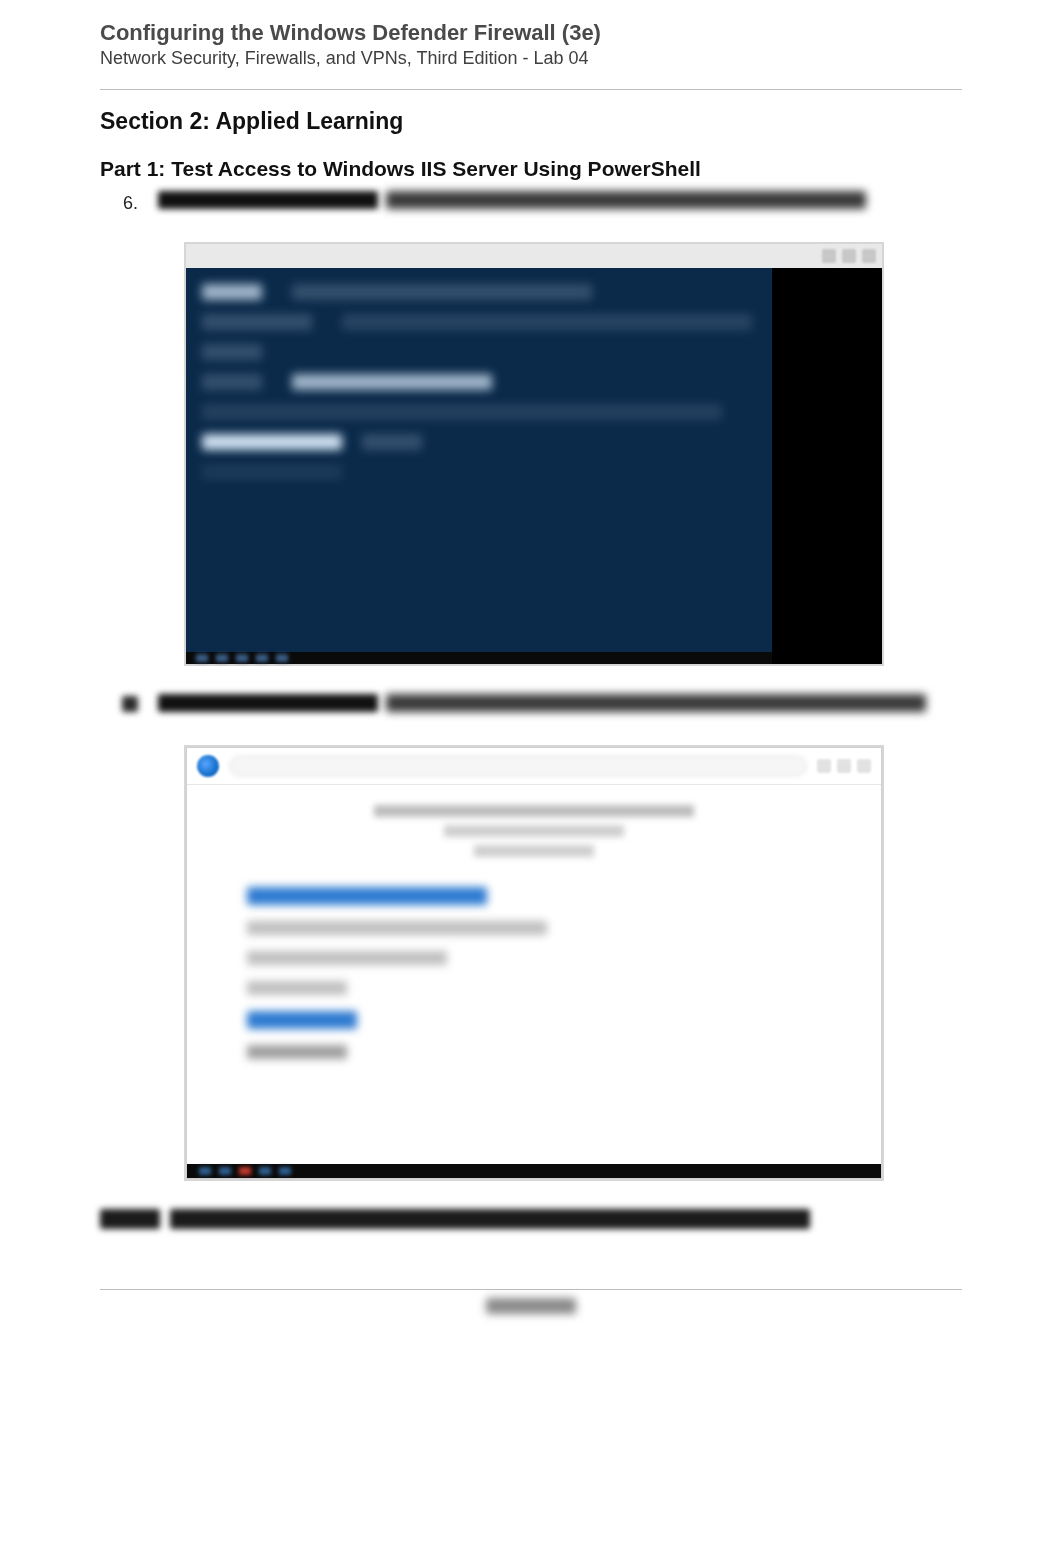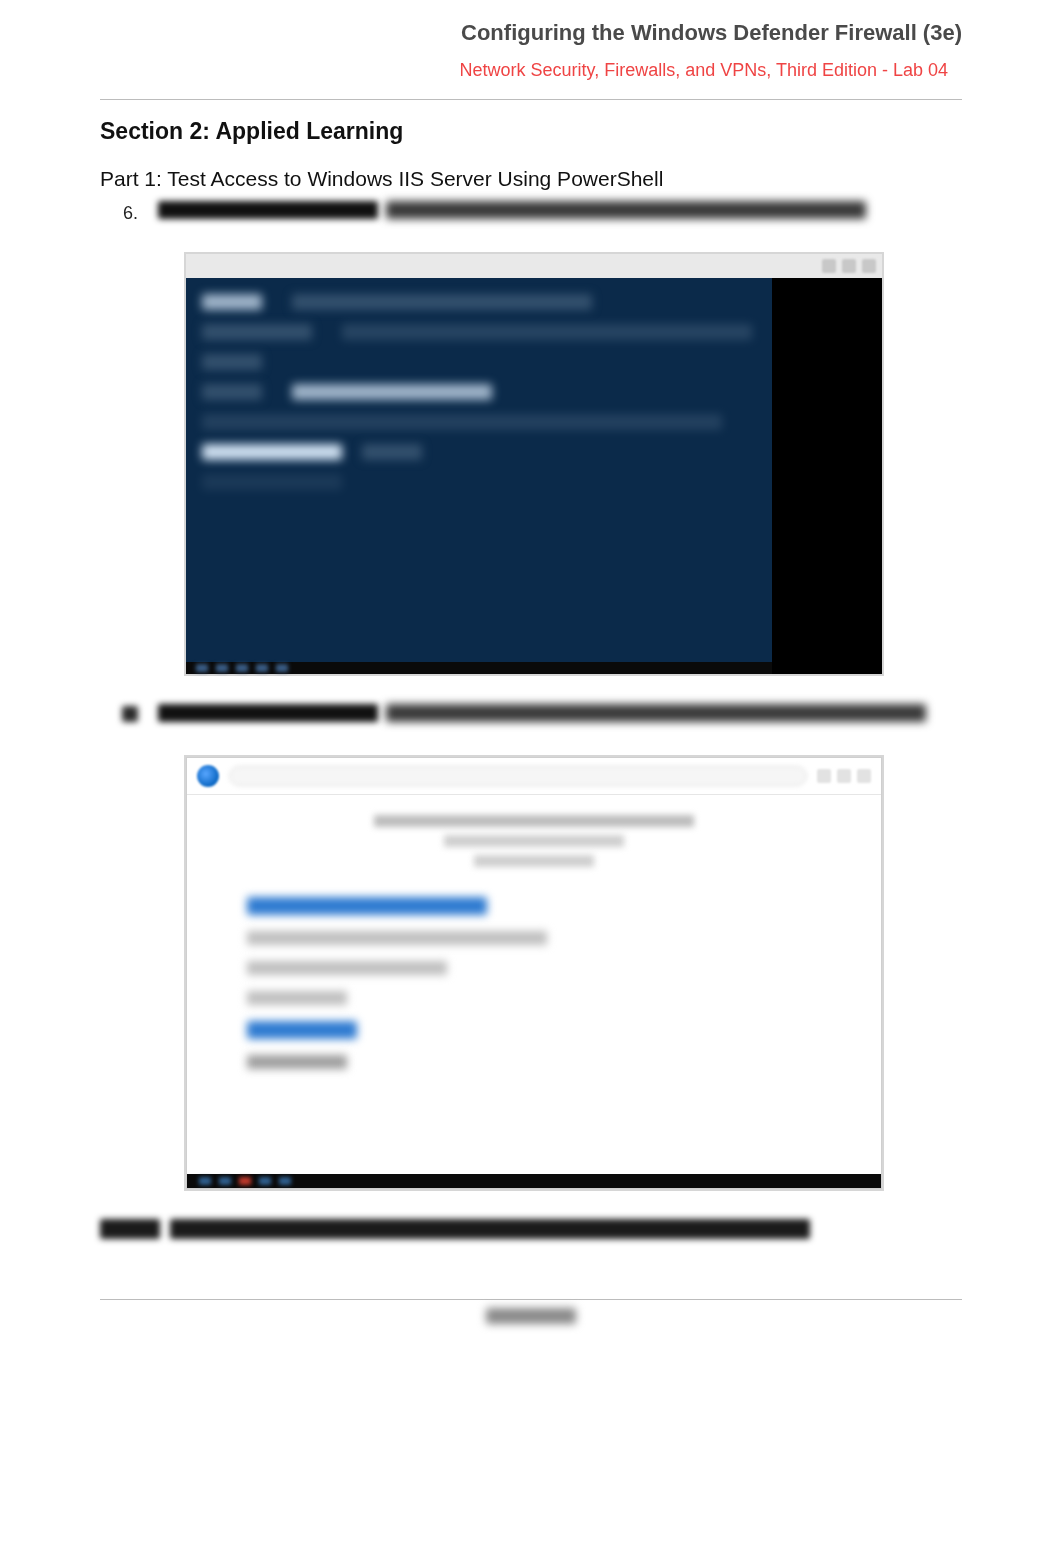--- a/index.html
+++ b/index.html
@@ -10,44 +10,43 @@
     color: #202020;
     width: 1062px;
   }
   .page {
     box-sizing: border-box;
     padding: 20px 100px 40px 100px;
     width: 1062px;
   }
   .doc-header {
     border-bottom: 1px solid #bcbcbc;
-    padding-bottom: 4px;
+    padding-bottom: 20px;
     margin-bottom: 10px;
-    text-align: right;
   }
   .doc-title {
     font-size: 22px;
     font-weight: 700;
     color: #4a4a4a;
     margin: 0 0 2px 0;
   }
   .doc-subtitle {
     font-size: 18px;
-    color: #ef4444;
-    margin: 14px;
+    color: #404040;
+    margin: 0;
   }
   .section-title {
     font-size: 23px;
     font-weight: 800;
     margin: 18px 0 14px 0;
     color: #111;
   }
   .part-title {
     font-size: 21px;
-    font-weight: 400;
+    font-weight: 700;
     margin: 22px 0 10px 0;
     color: #111;
   }
   .list-area {
     padding-left: 18px;
   }
   .list-row {
     display: flex;
     align-items: baseline;
     gap: 20px;

